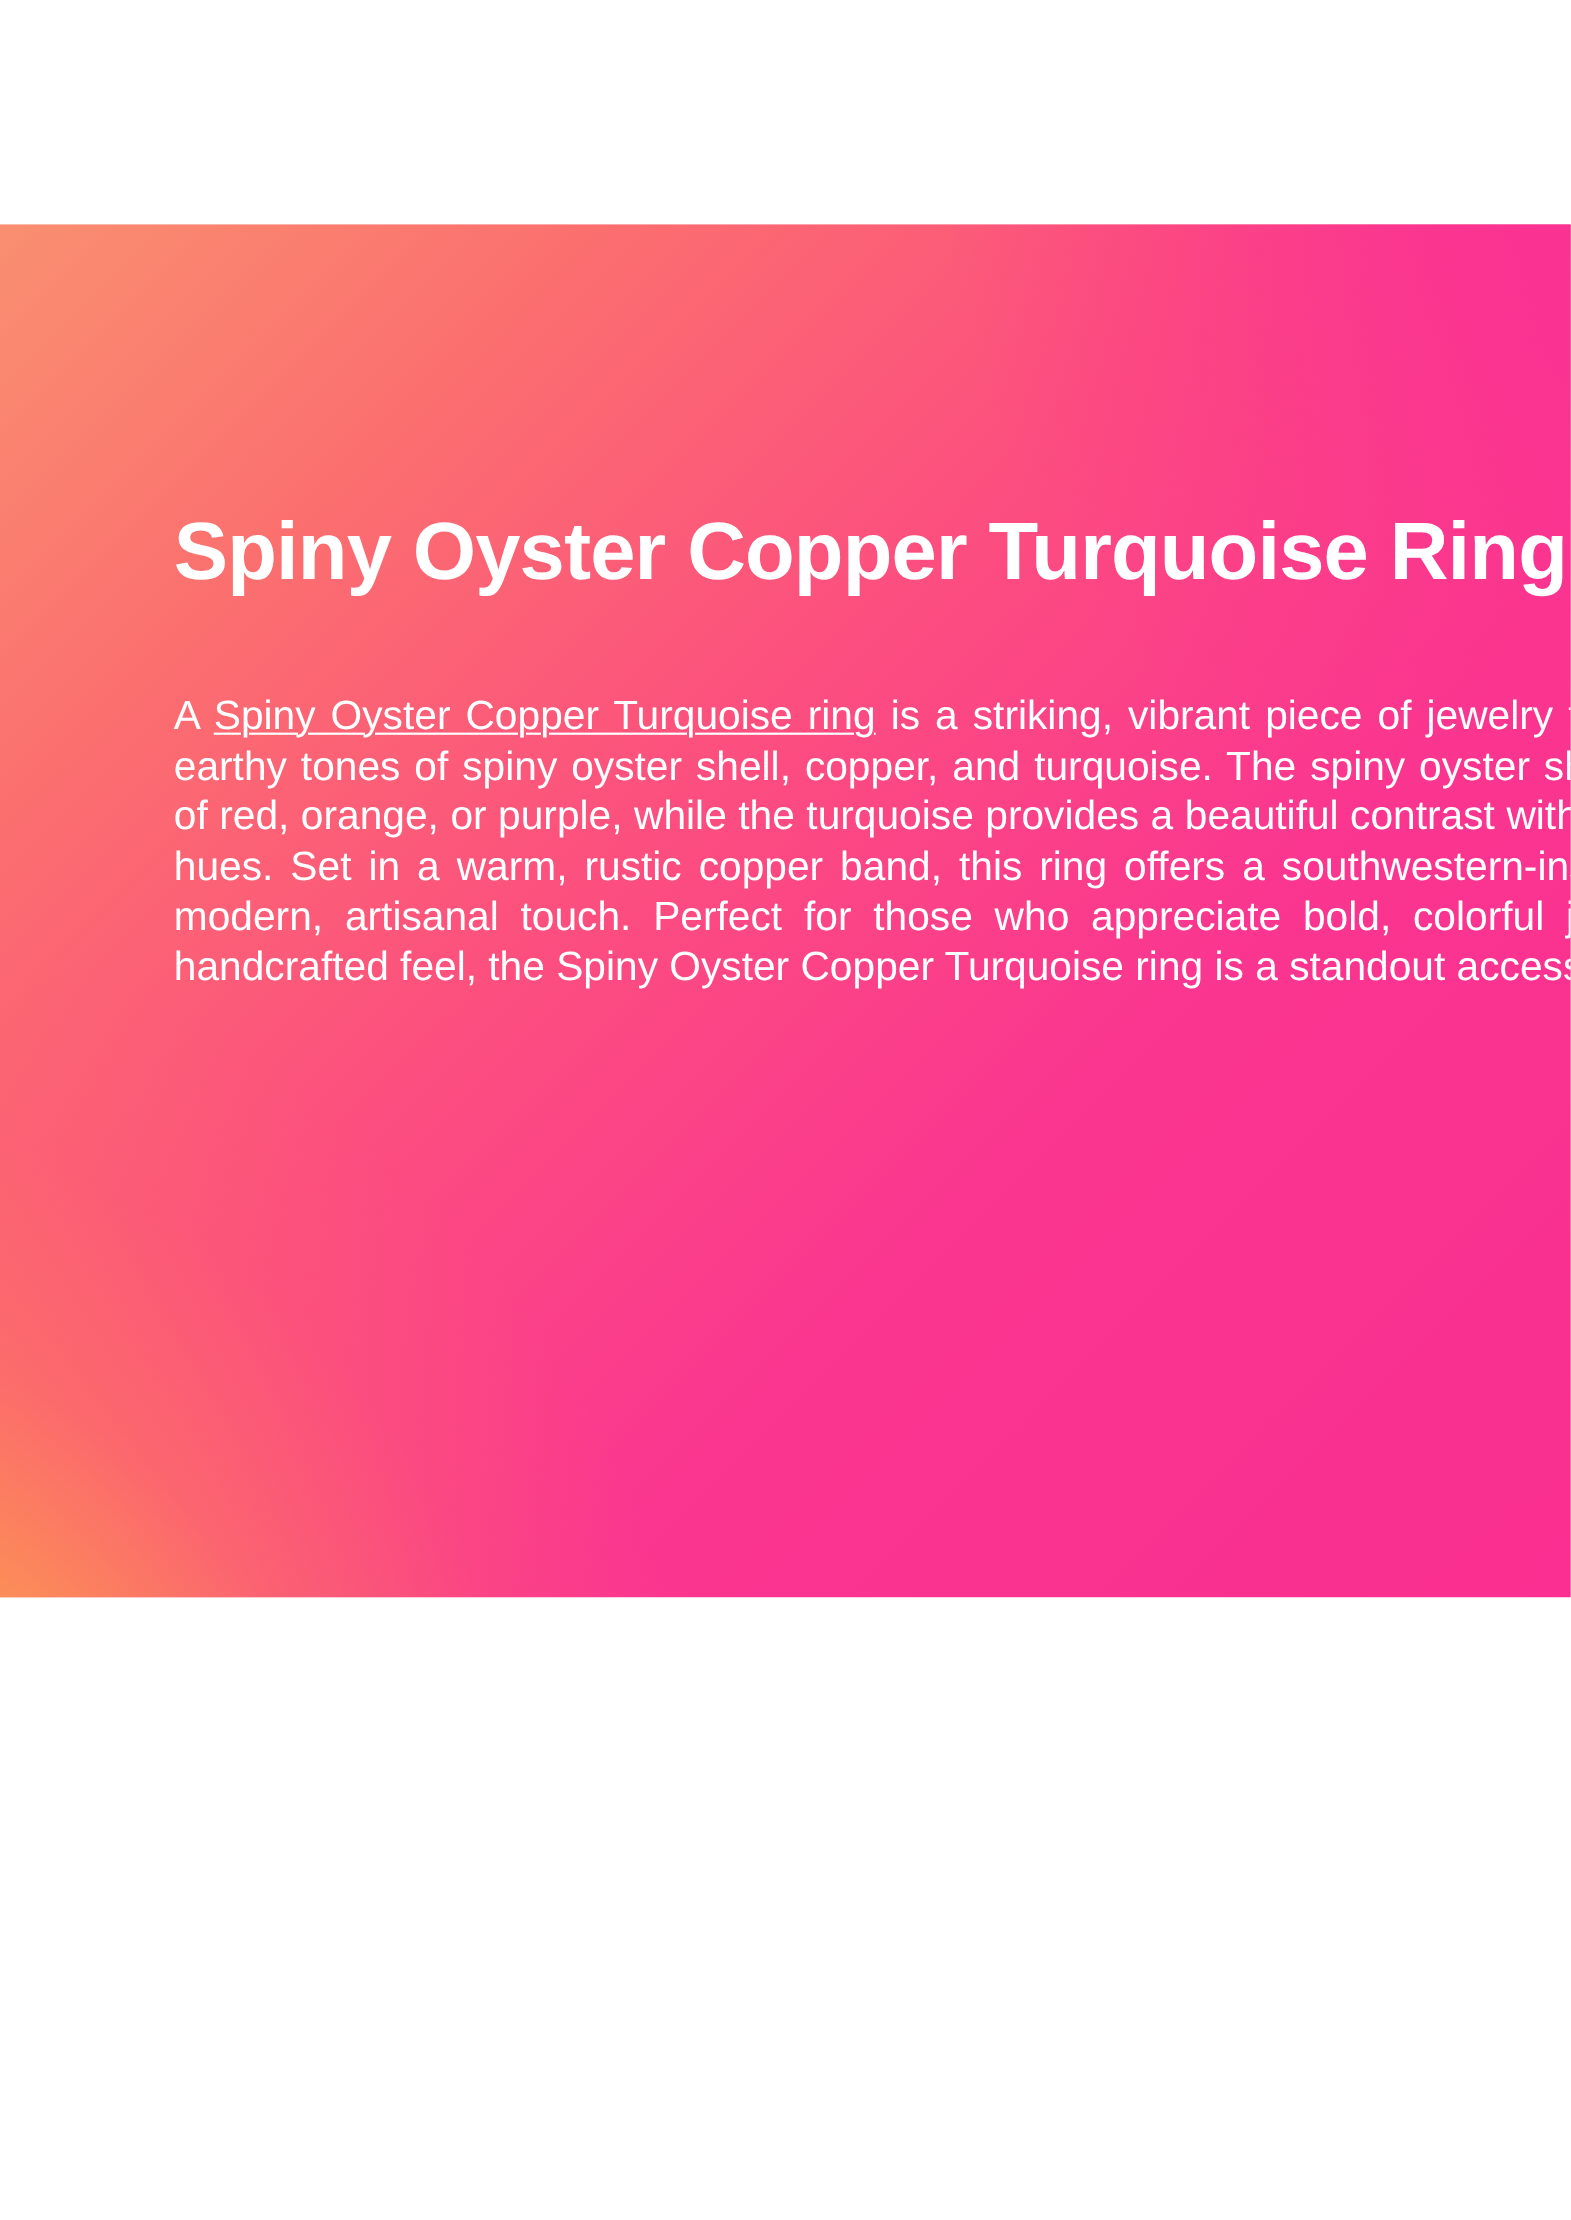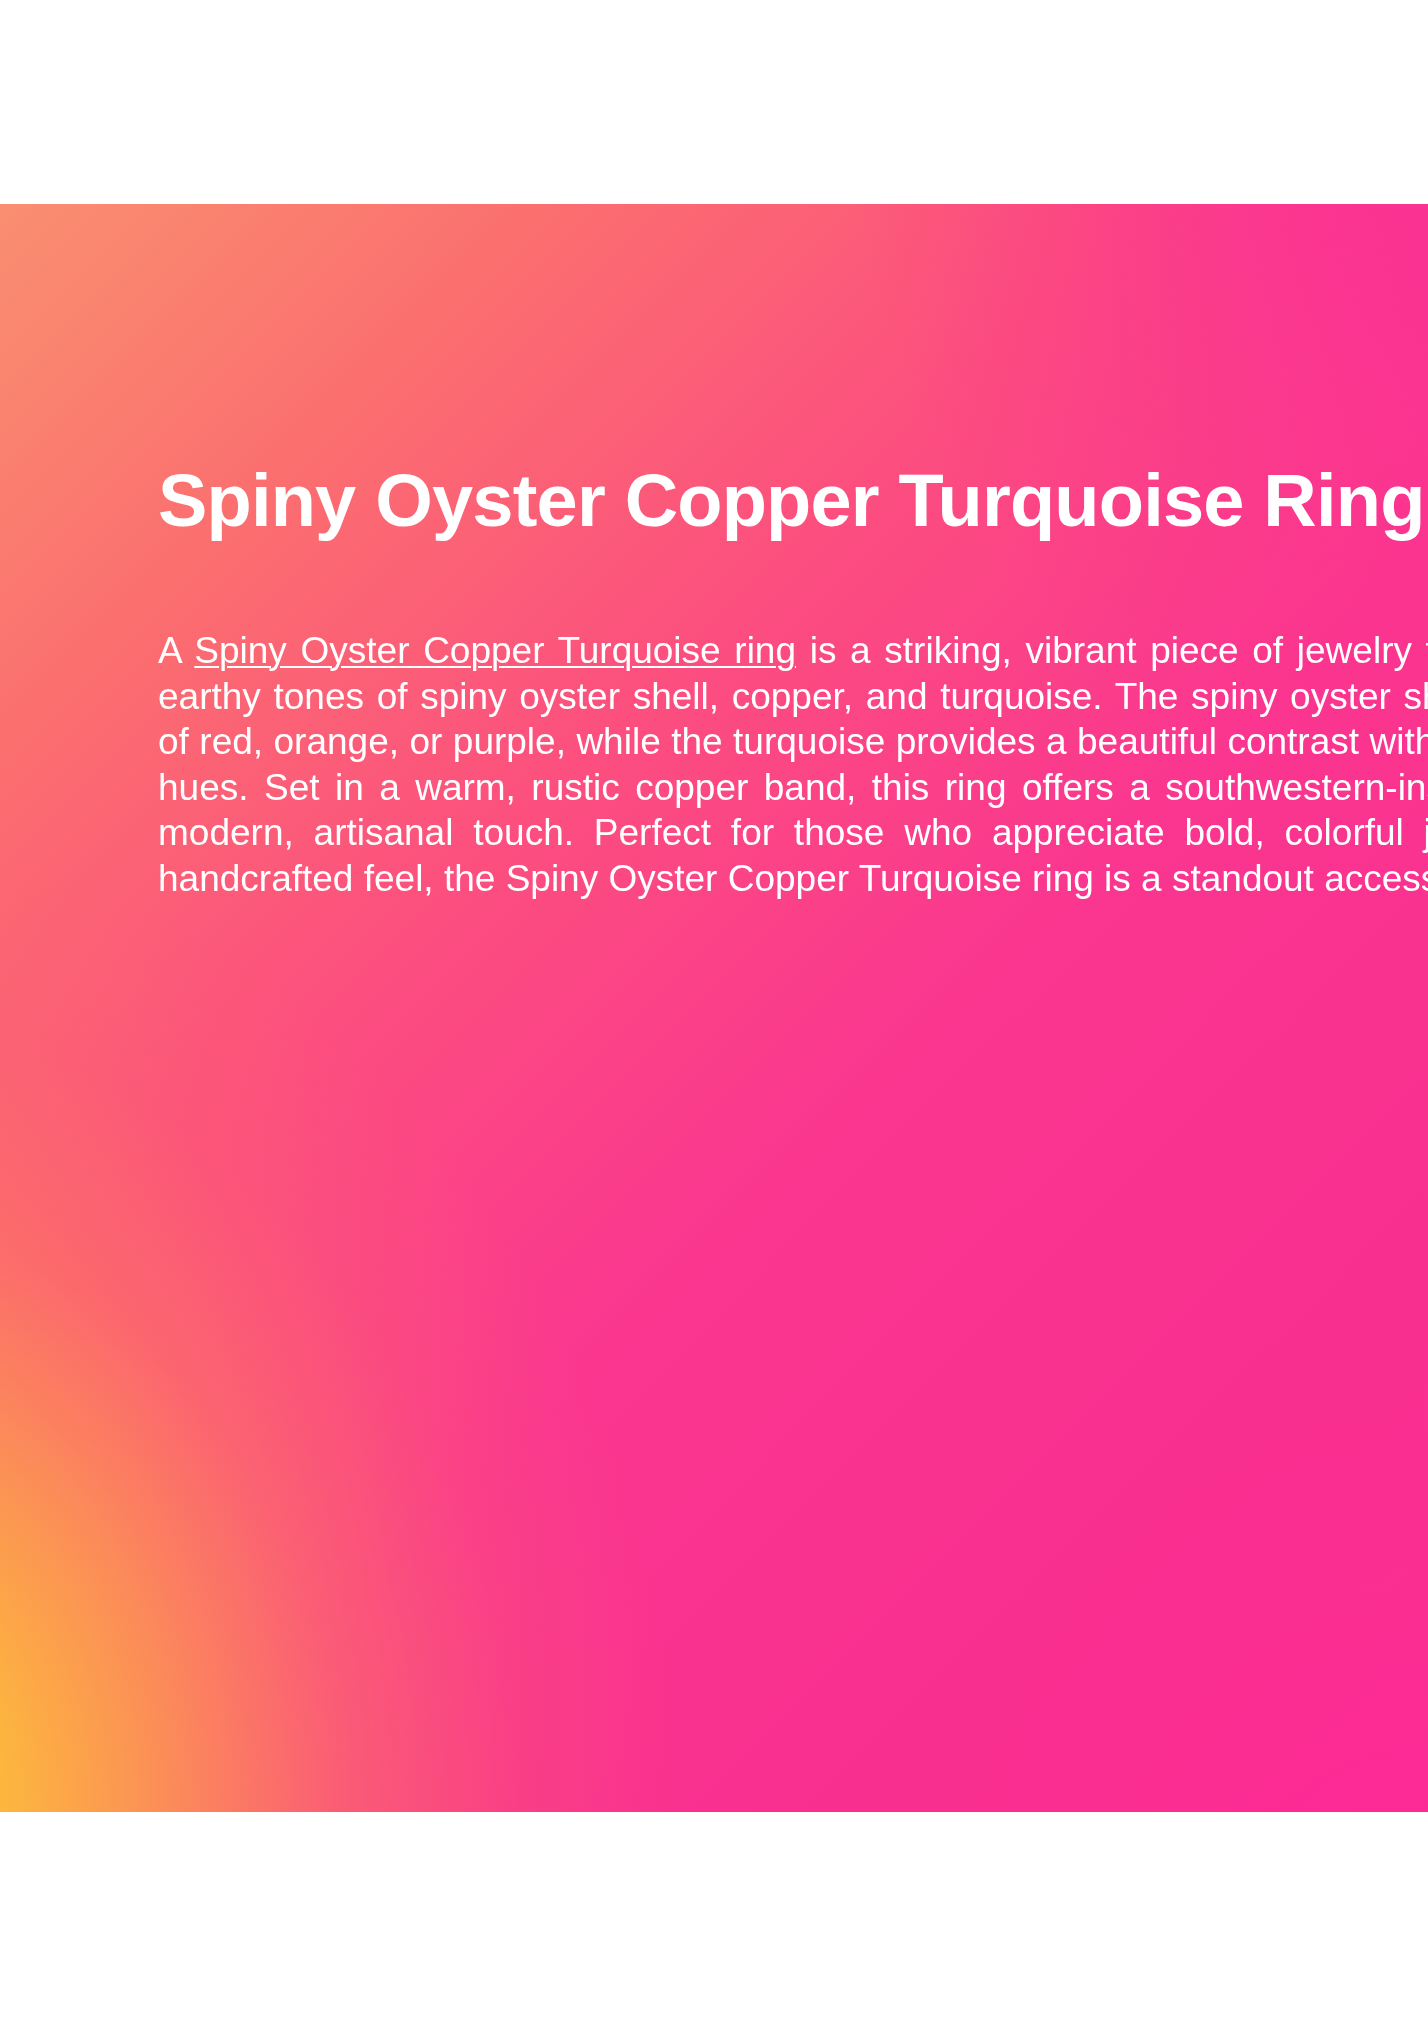--- a/index.html
+++ b/index.html
@@ -13,21 +13,21 @@
     height: 2018px;
     overflow: hidden;
     font-family: "Liberation Sans", sans-serif;
     -webkit-font-smoothing: antialiased;
   }
 
   
   .page {
     position: relative;
     width: 1428px;
-    height: 2018px;
+    height: 1452px;
     background: #ffffff;
     overflow: hidden;
   }
 
   
   .top-spacer {
     position: absolute;
     left: 0; top: 0;
     width: 1428px;
     height: 204px;

